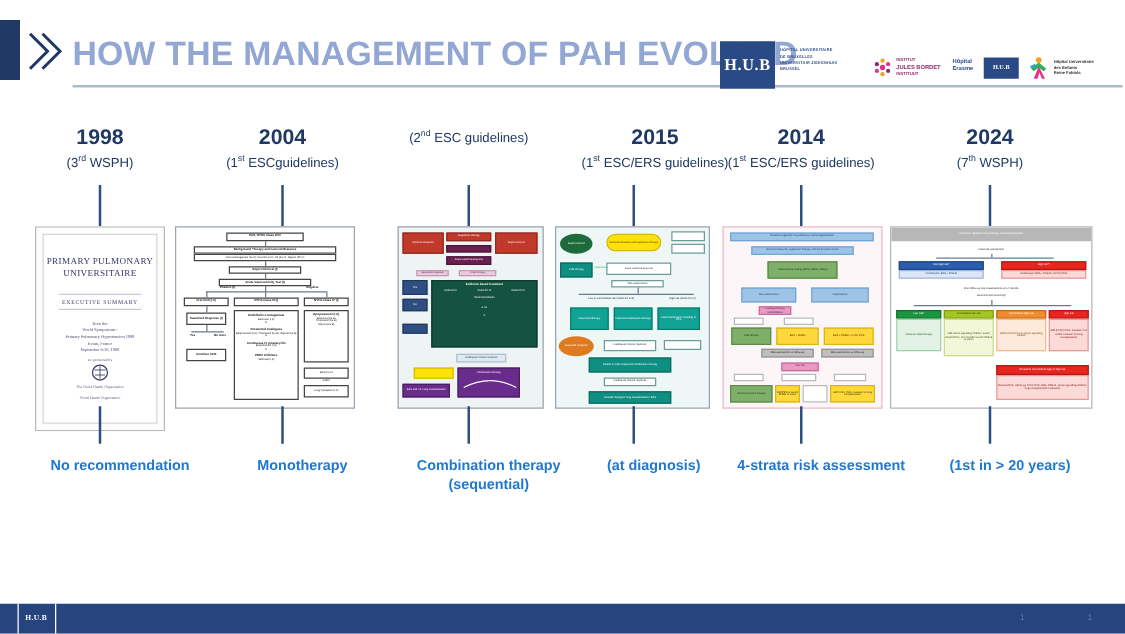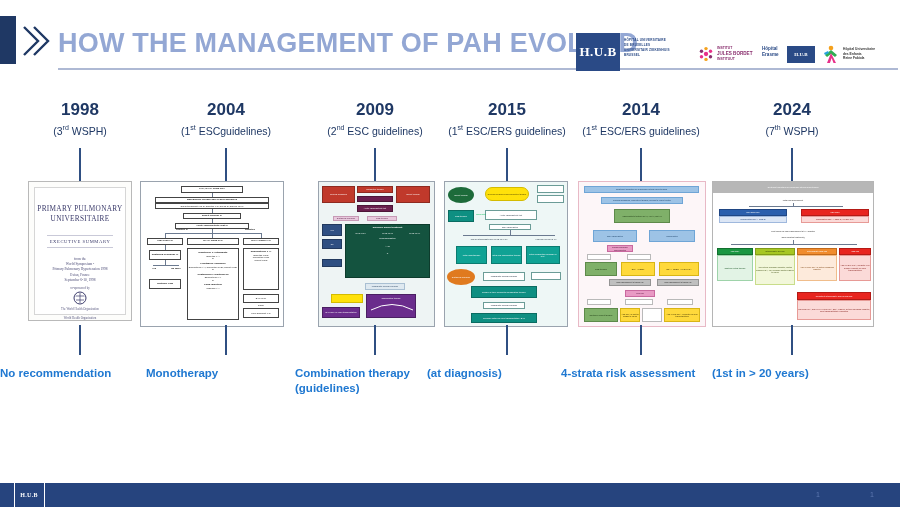--- a/index.html
+++ b/index.html
@@ -47,21 +47,21 @@
 
   
   .col{position:absolute;top:100px;text-align:center;}
   .yr{font-size:17px;font-weight:bold;color:#1f3864;line-height:20px;
       font-family:"Liberation Sans", sans-serif;}
   .yrsub{font-size:10.5px;color:#1f3864;line-height:14px;margin-top:1px;white-space:nowrap;}
   .yrsub sup{font-size:7px;vertical-align:super;}
   .conn-top{position:absolute;width:1.6px;background:#2f4f82;left:50%;margin-left:-.8px;}
   .conn-bot{position:absolute;width:1.6px;background:#2f4f82;left:50%;margin-left:-.8px;}
   .cap{position:absolute;font-size:11.5px;font-weight:bold;color:#1f78d1;line-height:15px;
-       text-align:left;white-space:nowrap;}
+       text-align:center;white-space:nowrap;padding-left:16px;}
 
   
   .thumb{position:absolute;overflow:hidden;background:#fff;}
   .thumb-b{border:1px solid #9aa3ae;}
 
   
   .cover{position:absolute;inset:0;background:#fdfdfb;border:1px solid #b9b9b9;}
   .cover-inner{position:absolute;left:5px;top:5px;right:5px;bottom:5px;border:1px solid #d6d6d6;background:#fff;}
   .cv-t1{position:absolute;left:0;right:0;top:16px;text-align:center;
     font-family:"Liberation Serif", serif;font-size:7.3px;color:#3b3b6b;line-height:10px;letter-spacing:.3px;}
@@ -212,21 +212,21 @@
         <div>Reine Fabiola</div>
       </div>
     </div>
   </div>
 
   <div class="col" style="left:17px;width:126px;">
     <div class="yr">1998</div>
     <div class="yrsub"><span>(3</span><sup>rd</sup><span> WSPH)</span></div>
   </div>
   <div class="conn-top" style="left:80px;top:148px;height:33px;"></div>
-  <div class="thumb" style="left:28px;top:181px;width:104px;height:140px;">
+  <div class="thumb" style="left:28px;top:181px;width:104px;height:164px;">
     <div class="cover">
       <div class="cover-inner">
         <div class="cv-t1">
           <div>PRIMARY PULMONARY</div>
           <div>UNIVERSITAIRE</div>
         </div>
         <div class="cv-rule" style="top:47px;"></div>
         <div class="cv-t2" style="top:51px;">EXECUTIVE SUMMARY</div>
         <div class="cv-rule" style="top:59px;"></div>
         <div class="cv-t3" style="top:69px;">
@@ -304,21 +304,20 @@
     <div class="bx b04 tiny2" style="left:102px;top:112px;width:36px;height:9px;">BAS (IIa C)</div>
     <div class="bx tiny2" style="left:102px;top:121px;width:36px;height:5px;color:#111;">and/or</div>
     <div class="bx b04 tiny2" style="left:102px;top:126px;width:36px;height:10px;">Lung Transplant (I C)</div>
   </div>
   <div class="conn-bot" style="left:226px;top:325px;height:30px;"></div>
   <div class="cap" style="left:146px;top:366px;width:160px;">
     <div>Monotherapy</div>
   </div>
 
   <div class="col" style="left:305px;width:140px;">
-    <div class="yr">2009</div>
     <div class="yrsub"><span>(2</span><sup>nd</sup><span> ESC guidelines)</span></div>
   </div>
   <div class="conn-top" style="left:375px;top:148px;height:33px;"></div>
   <div class="thumb thumb-b t2009" style="left:318px;top:181px;width:115px;height:144px;">
     <div class="bx red tiny2" style="left:3px;top:4px;width:33px;height:17px;">General measures</div>
     <div class="bx red tiny2" style="left:38px;top:4px;width:36px;height:7px;">Supportive therapy</div>
     <div class="bx red tiny2" style="left:77px;top:4px;width:34px;height:17px;">Expert referral</div>
     <div class="bx maroon tiny2" style="left:38px;top:14px;width:36px;height:6px;"></div>
     <div class="bx maroon tiny2" style="left:38px;top:23px;width:36px;height:7px;">Acute vasoreactivity test</div>
     <div class="bx pinkb tiny2" style="left:14px;top:34px;width:26px;height:5px;">Sustained response</div>
@@ -343,24 +342,24 @@
       <div class="tiny2">Combination therapy</div>
       <svg width="46" height="10" viewBox="0 0 46 10" style="display:block;margin:1px auto;">
         <path d="M2 9 Q23 -2 44 9" fill="none" stroke="#fff" stroke-width="1"></path>
       </svg>
     </div>
     <div class="bx purp tiny2" style="left:3px;top:125px;width:38px;height:11px;">BAS and / or Lung transplantation</div>
   </div>
   <div class="conn-bot" style="left:375px;top:325px;height:30px;"></div>
   <div class="cap" style="left:295px;top:366px;width:160px;">
     <div>Combination therapy</div>
-    <div>(guidelines)</div>
-  </div>
-
-  <div class="col" style="left:437px;width:140px;">
+    <div>(sequential)</div>
+  </div>
+
+  <div class="col" style="left:454px;width:140px;">
     <div class="yr">2015</div>
     <div class="yrsub"><span>(1</span><sup>st</sup><span>  ESC/ERS guidelines)</span></div>
   </div>
   <div class="conn-top" style="left:507px;top:148px;height:33px;"></div>
   <div class="thumb thumb-b t2015" style="left:444px;top:181px;width:122px;height:144px;">
     <div class="bx grn-ov tiny2" style="left:3px;top:5px;width:26px;height:16px;">Expert referral</div>
     <div class="bx ylw tiny2" style="left:40px;top:5px;width:44px;height:14px;border-radius:7px;">General measures and supportive therapy</div>
     <div class="bx wbx tiny2" style="left:92px;top:3px;width:27px;height:8px;"></div>
     <div class="bx wbx tiny2" style="left:92px;top:13px;width:27px;height:8px;"></div>
     <div class="bx teal tiny2" style="left:3px;top:28px;width:26px;height:12px;">CCB therapy</div>

